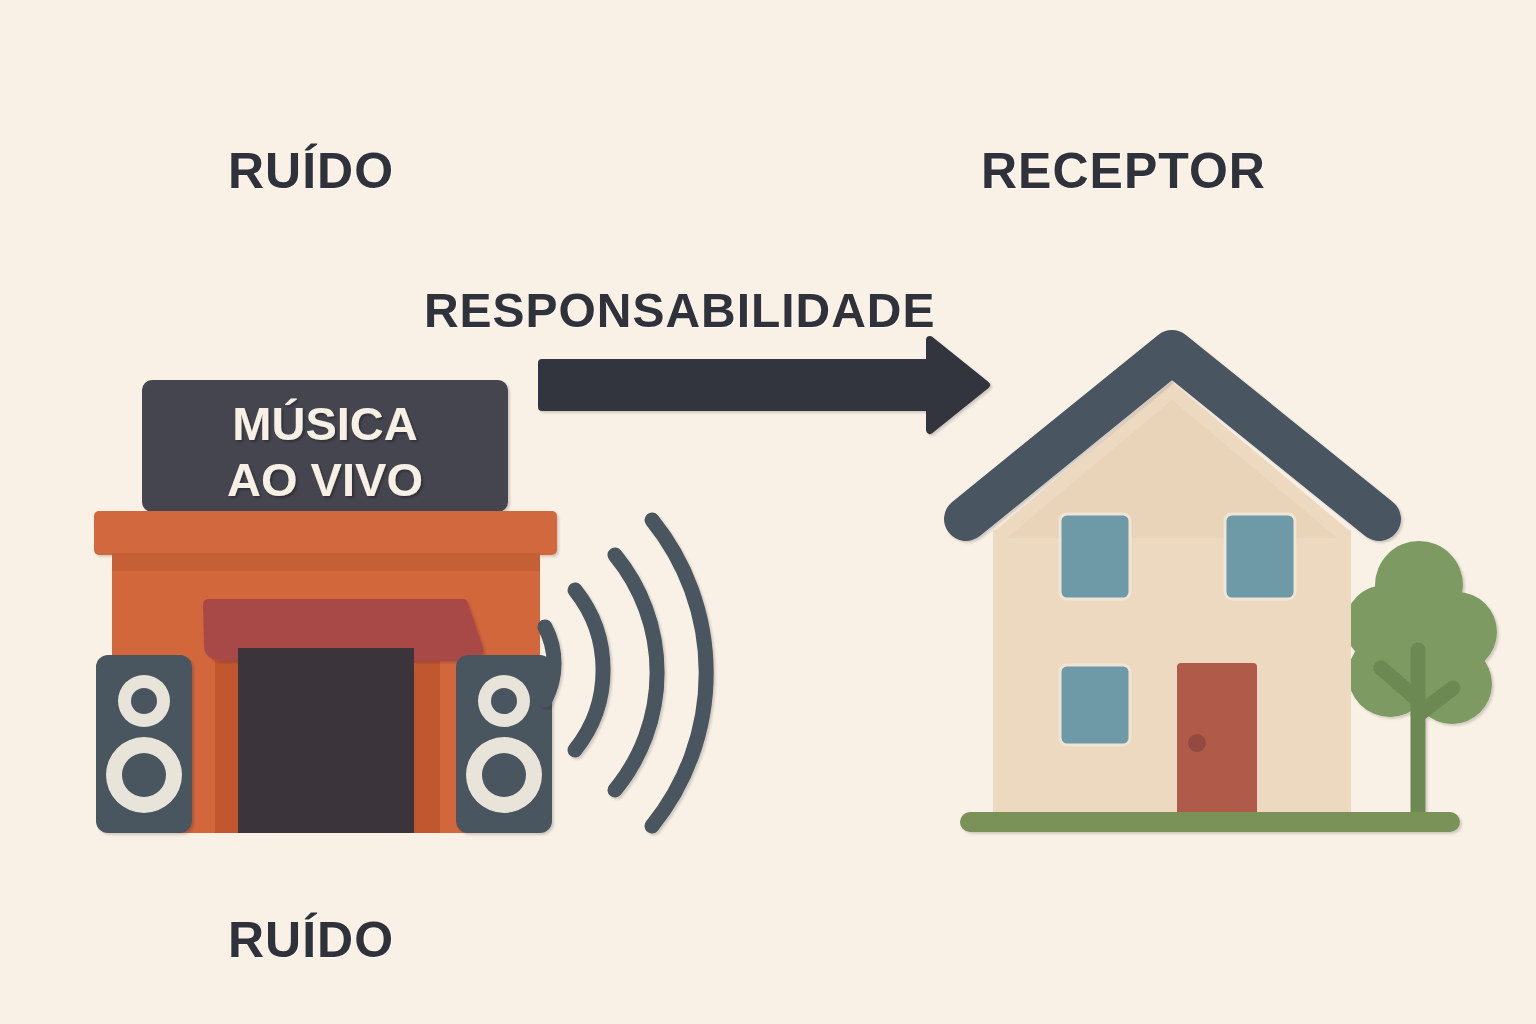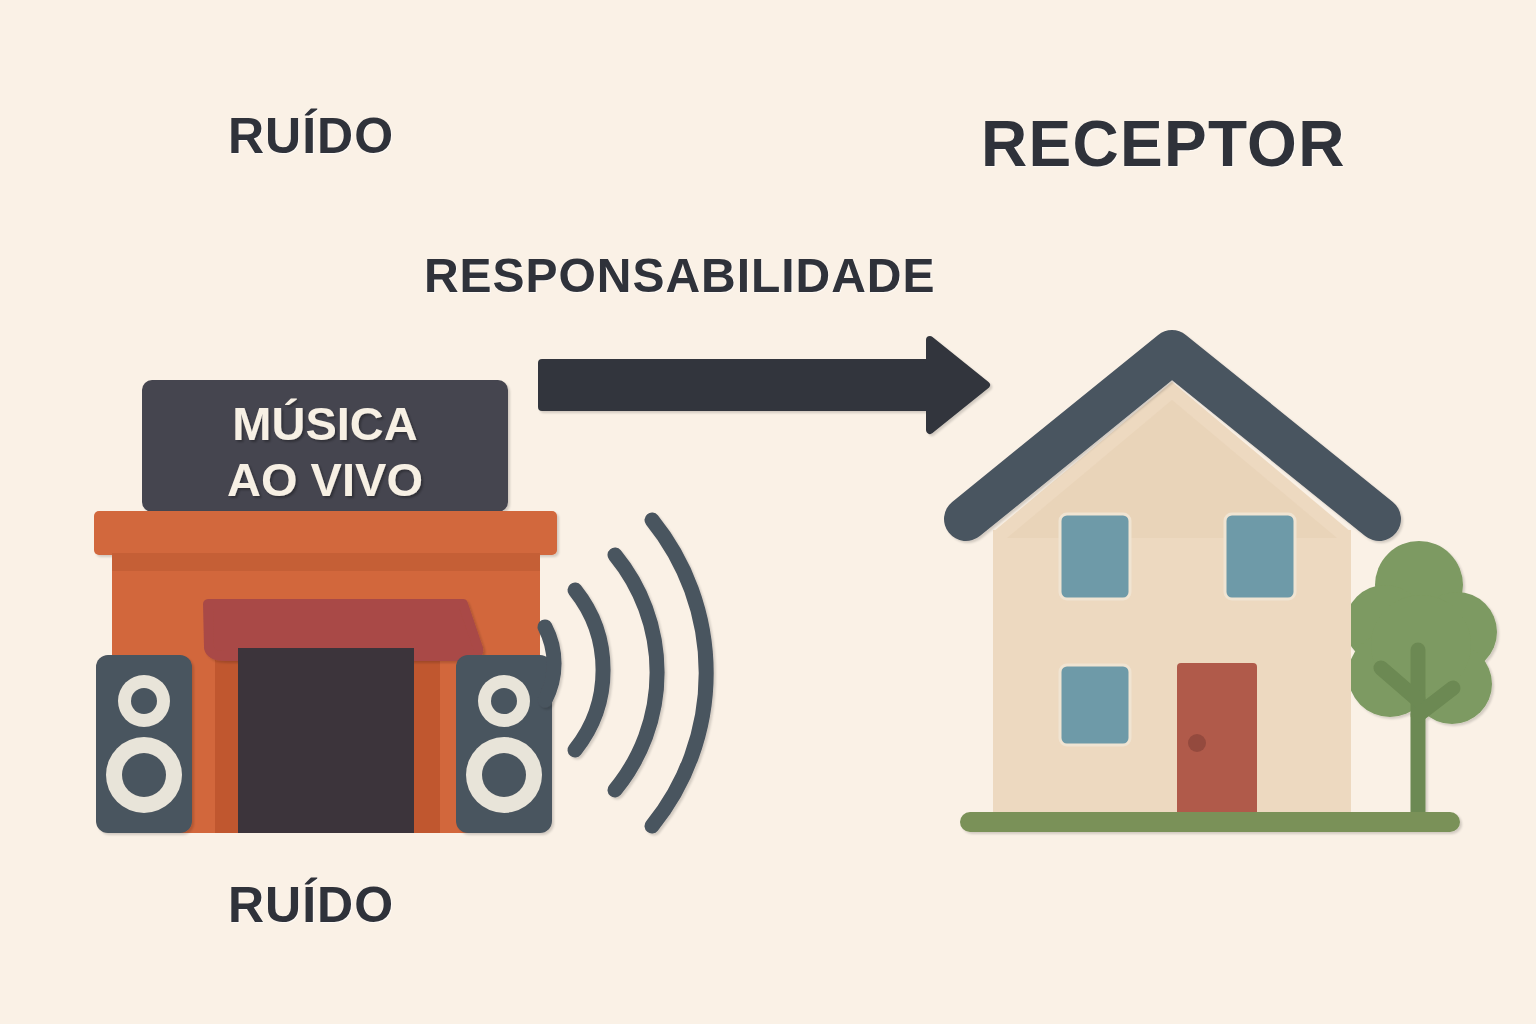--- a/index.html
+++ b/index.html
@@ -22,30 +22,31 @@
   }
   .label {
     position: absolute;
     color: #2f323a;
     font-family: "Liberation Sans", sans-serif;
     font-weight: bold;
     letter-spacing: 0.02em;
     white-space: nowrap;
     text-shadow: 1px 1px 0 rgba(255,255,255,0.55);
     user-select: none;
+    margin-top: 35px;
   }
   #label-ruido-top {
     left: 228px;
     top: 107px;
     font-size: 50px;
   }
   #label-receptor {
     left: 981px;
     top: 107px;
-    font-size: 64px;
+    font-size: 50px;
   }
   #label-responsabilidade {
     left: 424px;
     top: 248px;
     font-size: 48px;
     text-align: center;
   }
   #label-ruido-bottom {
     left: 228px;
     top: 876px;

